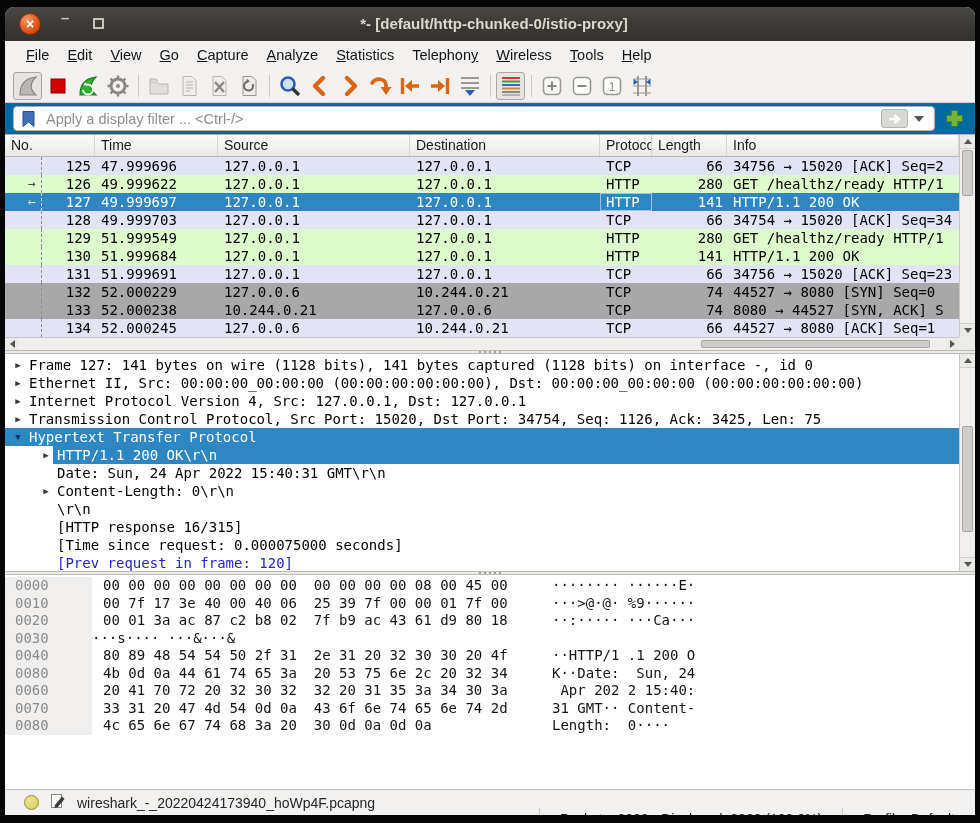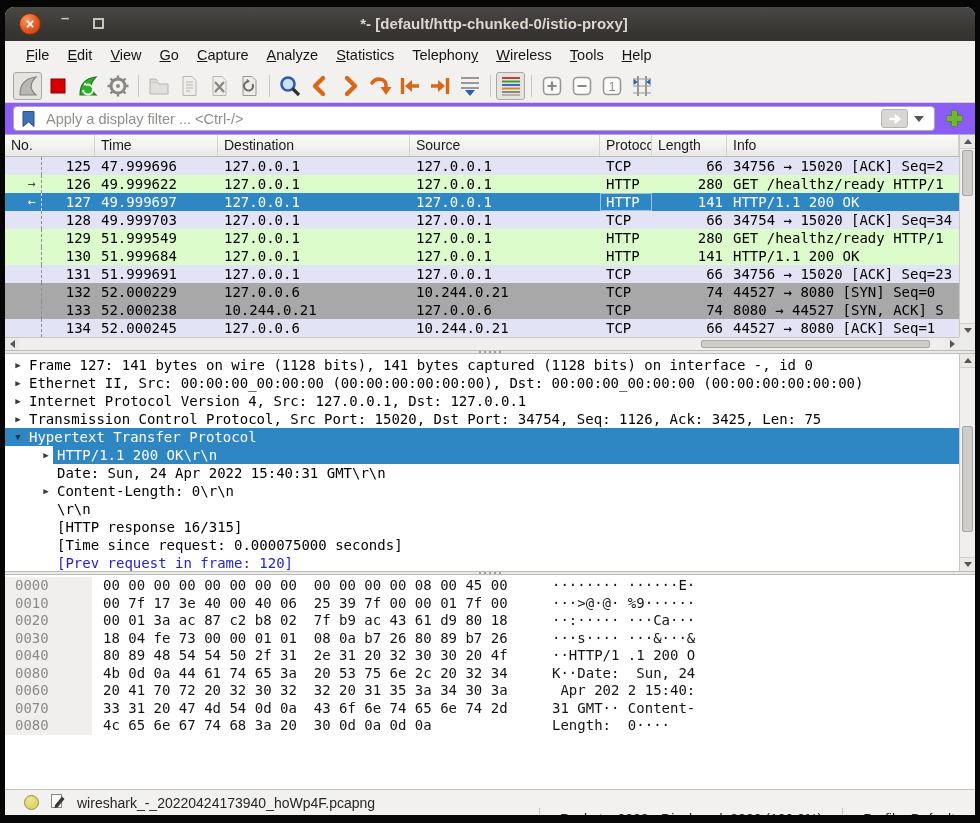--- a/index.html
+++ b/index.html
@@ -33,21 +33,21 @@
   background:#f2f1ef; border-bottom:1px solid #d4d2ce; }
 .tbtn { width:29px; height:28px; display:flex; align-items:center; justify-content:center;
   border:1px solid transparent; border-radius:3px; margin-right:1px; }
 .tbtn.pressed { background:#e6e4e0; border-color:#a9a7a3; }
 .tbtn.disabled { opacity:.65; }
 .tbtn svg { display:block; }
 .tsep { width:1px; height:22px; background:#c9c7c3; margin:0 5px; flex:none; }
 
 
 #filterbar { height:32px; flex:none; display:flex; align-items:center;
-  padding:0 6px 0 8px; background:#8b5cf6; border-bottom:1px solid #b5b3ae; }
+  padding:0 6px 0 8px; background:#0369a1; border-bottom:1px solid #b5b3ae; }
 #filter-wrap { flex:1; position:relative; height:25px; }
 #filter-input { width:100%; height:25px; border:1px solid #aeaca8; border-radius:4px;
   background:#fff; padding:0 58px 0 32px; font-size:14.5px; color:#333; outline:none; }
 #filter-input::placeholder { color:#908e8a; }
 #bookmark { position:absolute; left:7px; top:4px; }
 #apply-btn { position:absolute; right:27px; top:3px; width:27px; height:19px;
   background:#d9d7d3; border:1px solid #b5b3ae; border-radius:3px;
   display:flex; align-items:center; justify-content:center; }
 #filter-caret { position:absolute; right:11px; top:10px; width:0; height:0;
   border-left:5px solid transparent; border-right:5px solid transparent; border-top:6px solid #555; }
@@ -337,22 +337,22 @@
           <path d="M10.5 2.5 v16 M2.5 10.5 h16" stroke="#4e8c22" stroke-width="7.2"></path>
           <path d="M10.5 3 v15 M3 10.5 h15" stroke="#72b438" stroke-width="5"></path>
         </svg>
     </div>
   </div>
 
   <div id="packet-pane">
     <div id="plist-header" class="pgrid">
         <div class="hcell">No.</div>
         <div class="hcell">Time</div>
+        <div class="hcell">Source</div>
         <div class="hcell">Destination</div>
-        <div class="hcell">Source</div>
         <div class="hcell">Protocol</div>
         <div class="hcell">Length</div>
         <div class="hcell">Info</div>
       </div>
     <div id="packet-rows">
         <div class="prow pgrid lavender">
           <div class="c c-no">125</div>
           <div class="c c-time">47.999696</div>
           <div class="c c-src">127.0.0.1</div>
           <div class="c c-dst">127.0.0.1</div>
@@ -555,21 +555,20 @@
           <span class="hbytes">00 7f 17 3e 40 00 40 06  25 39 7f 00 00 01 7f 00</span>
           <span class="hascii">···&gt;@·@· %9······</span>
         </div>
         <div class="hrow">
           <span class="hoff">0020</span>
           <span class="hbytes">00 01 3a ac 87 c2 b8 02  7f b9 ac 43 61 d9 80 18</span>
           <span class="hascii">··:····· ···Ca···</span>
         </div>
         <div class="hrow">
           <span class="hoff">0030</span>
-          <span class="hbytes">18 04 fe 73 00 00 01 01  08 0a b7 26 80 89 b7 26</span>
           <span class="hascii">···s···· ···&amp;···&amp;</span>
         </div>
         <div class="hrow">
           <span class="hoff">0040</span>
           <span class="hbytes">80 89 48 54 54 50 2f 31  2e 31 20 32 30 30 20 4f</span>
           <span class="hascii">··HTTP/1 .1 200 O</span>
         </div>
         <div class="hrow">
           <span class="hoff">0080</span>
           <span class="hbytes">4b 0d 0a 44 61 74 65 3a  20 53 75 6e 2c 20 32 34</span>

